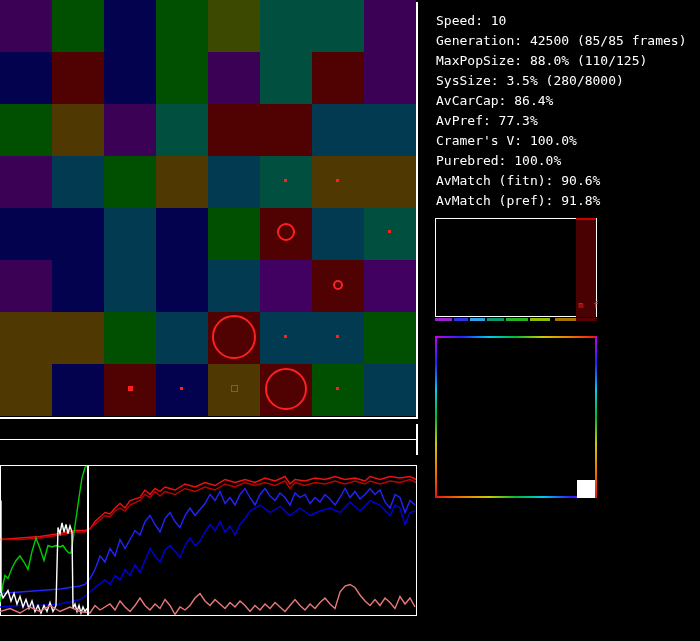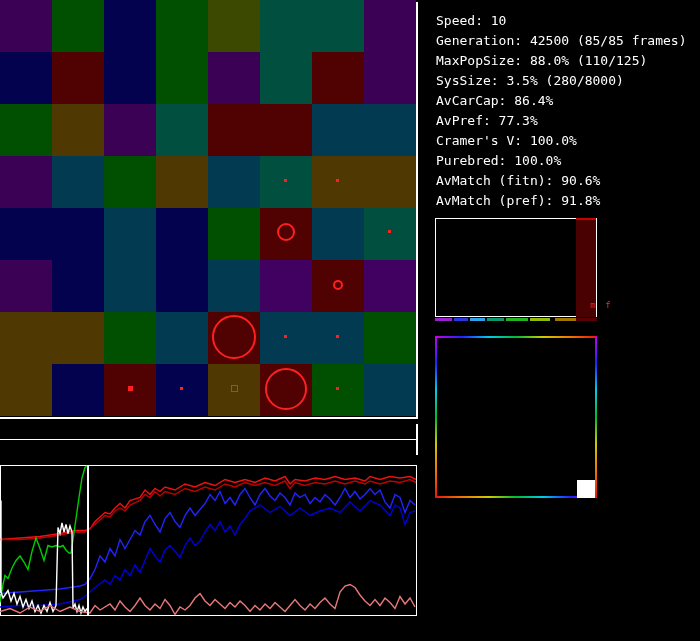--- a/index.html
+++ b/index.html
@@ -13,21 +13,21 @@
   .ov-square{position:absolute;border:1px solid #ff2020;}
   #grid-border-right{left:416px;top:2px;width:2px;height:417px;background:#fff;}
   #grid-border-bottom{left:0;top:417px;width:418px;height:2px;background:#fff;}
   #scrubber-line{left:0;top:439px;width:417px;height:1px;background:#fff;}
   #scrubber-tick{left:416px;top:424px;width:2px;height:31px;background:#fff;}
   #stats{left:436px;top:11px;width:260px;color:#fff;font-size:13px;line-height:20px;white-space:pre;}
   .stat-line{height:20px;}
   #hist-box{left:435px;top:218px;width:160px;height:97px;border:1px solid #fff;}
   #hist-bar{left:576px;top:220px;width:20px;height:97px;}
   #hist-bar-cap{left:576px;top:218px;width:20px;height:2px;}
-  #hist-mf{left:576px;top:300px;width:27px;font-size:9px;letter-spacing:2px;text-align:center;margin-left:12px;}
+  #hist-mf{left:576px;top:300px;width:27px;font-size:9px;letter-spacing:2px;text-align:center;}
   .axis-seg{position:absolute;top:318px;height:3px;}
   .edge{position:absolute;}
   #pref-square{position:absolute;}
   #chart-frame{left:0;top:465px;width:415px;height:149px;border:1px solid #fff;}
   #chart-svg{left:0;top:0;}
 </style>
 </head>
 <body>
 
 <div id="grid-view" class="abs">

